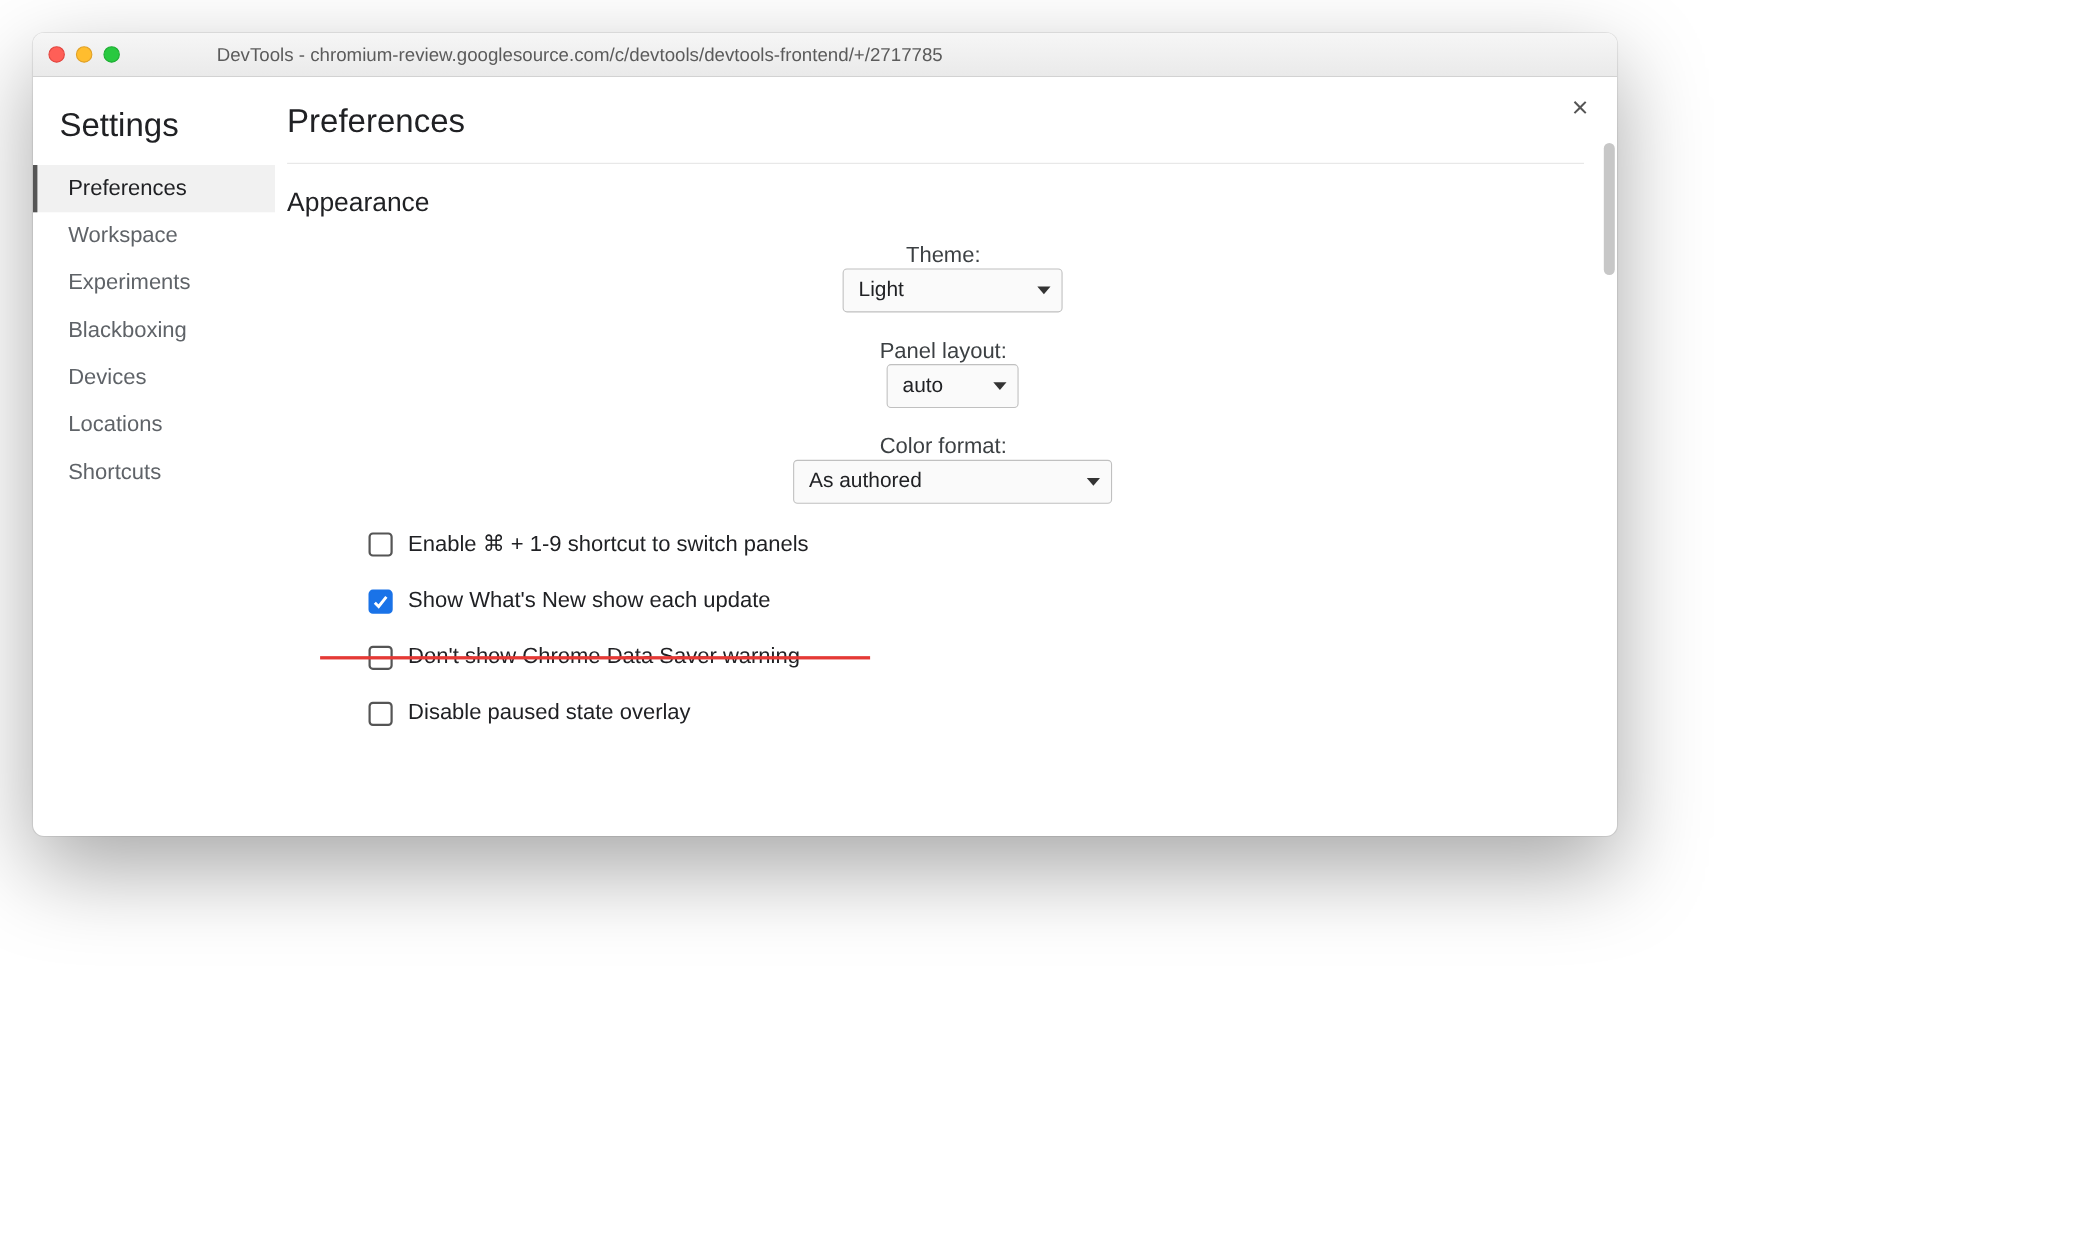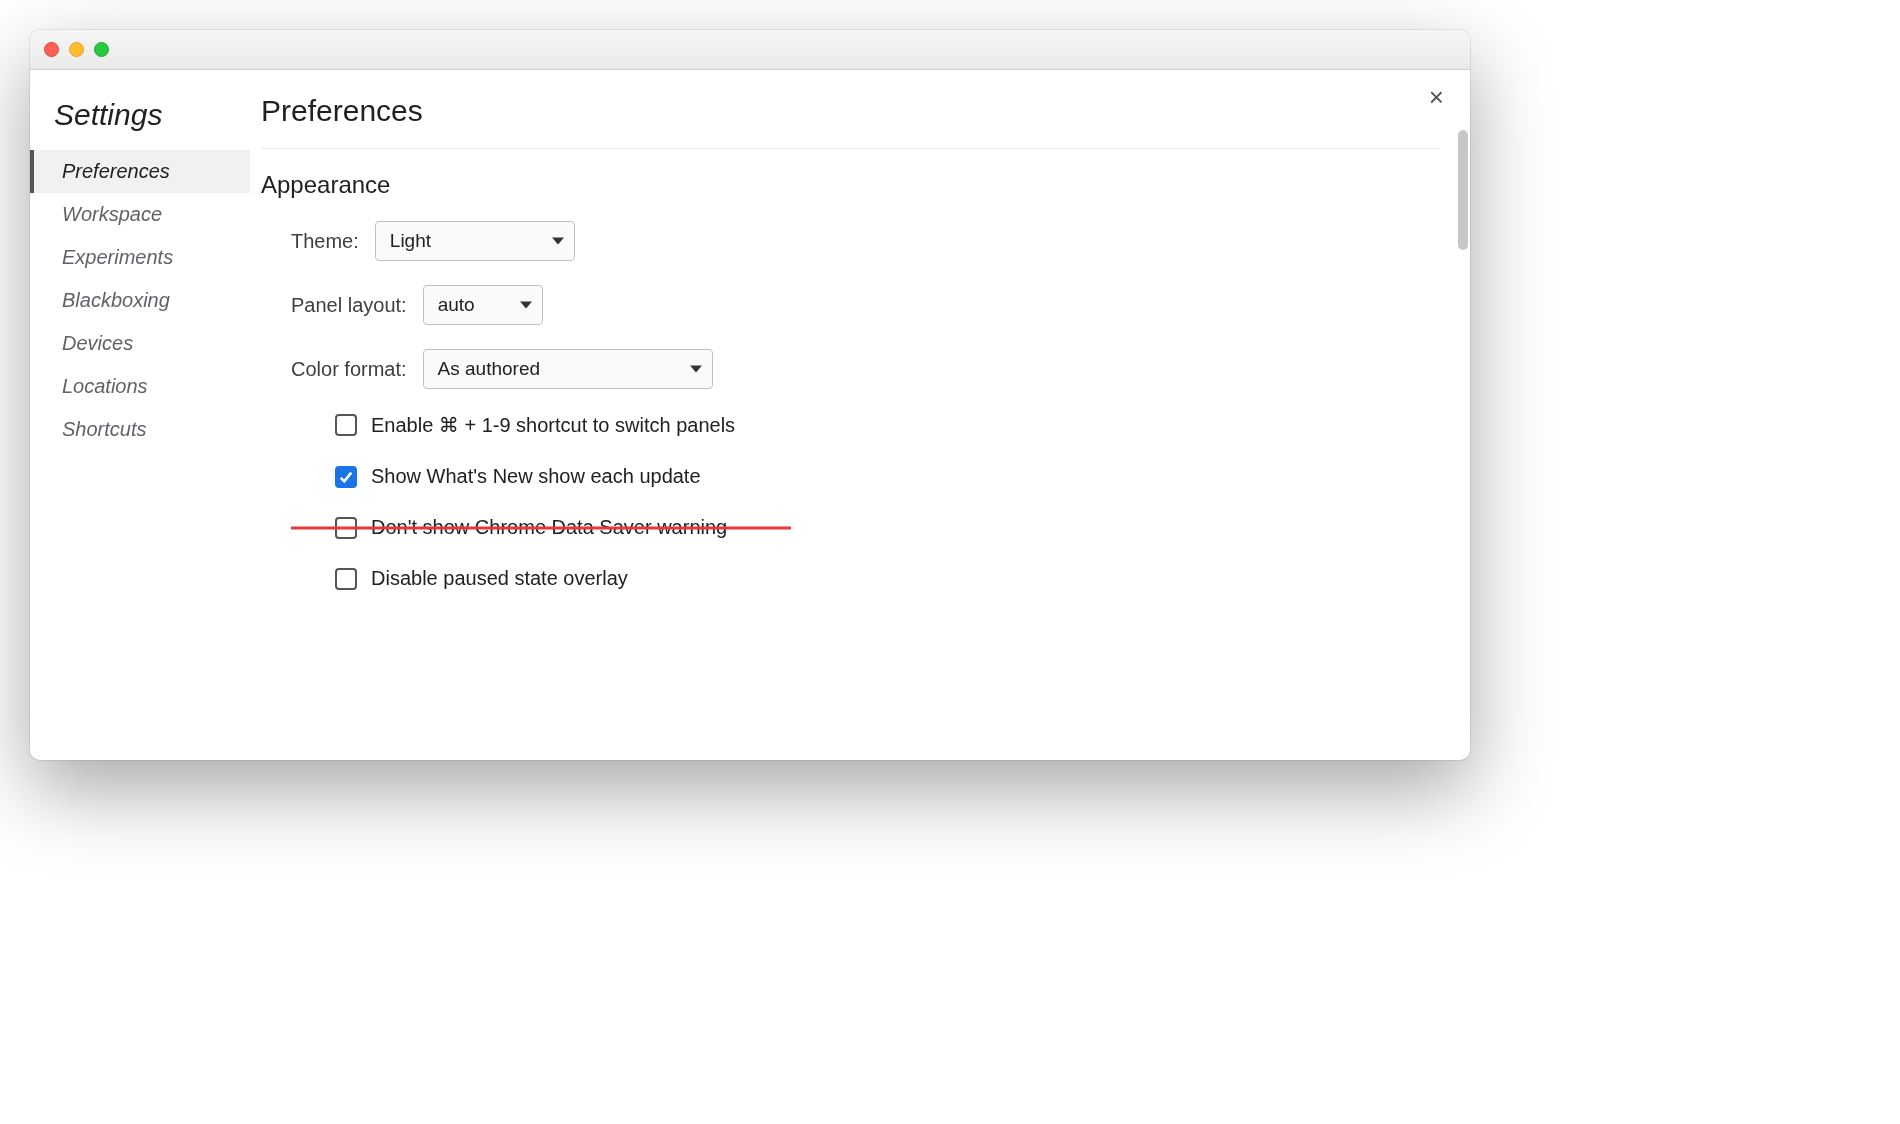--- a/index.html
+++ b/index.html
@@ -31,42 +31,42 @@
   .red { background:#ff5f57; border:1px solid #e24640;}
   .yellow{ background:#ffbd2e; border:1px solid #e0a127;}
   .green { background:#28c940; border:1px solid #1fae34;}
   .title-text { flex:1; text-align:left; font-weight:400; }
   .content { display:flex; min-height: 690px; position:relative; }
   .close-btn {
     position:absolute; top:14px; right:26px; font-size:26px;
     color:#555; cursor:pointer; font-weight:300; line-height:1;
   }
   .sidebar {
-    width: 220px; padding: 28px 0 16px 18px; font-style: italic;
+    width: 220px; padding: 28px 0 16px 18px;
   }
   .sidebar h1 {
     font-size: 30px; font-weight:400; color:#202124; margin:0 0 18px 6px;
   }
   .side-item {
     padding: 10px 14px; font-size:20px; color:#5f6368; cursor:pointer;
     border-left: 4px solid transparent; margin-left:-18px; padding-left:28px;
   }
   .side-item.active {
     background:#f1f1f1; color:#202124; border-left:4px solid #555;
   }
   .main {
     flex:1; padding: 24px 30px 30px 10px; position:relative;
     border-left:1px solid transparent;
   }
   .main h1.page-title {
     font-size:30px; font-weight:400; color:#202124; margin-bottom:20px;
   }
   .hr { border-top:1px solid #e6e6e6; margin-bottom:18px; margin-right:0; }
   .section-title { font-size:24px; font-weight:400; color:#202124; margin: 22px 0 22px 0;}
-  .row { display:flex; align-items:center; margin: 0 0 24px 30px; font-size:20px; color:#3c4043;}
+  .row { display:flex; align-items:center; margin: 0 0 24px 30px; font-size:20px; color:#3c4043;flex-direction:column;}
   .row label.lbl { margin-right: 16px; min-width:auto; }
   .select {
     position:relative; display:inline-flex; align-items:center;
     border:1px solid #c0c0c0; border-radius:4px; background:#fafafa;
     height:40px; padding: 0 36px 0 14px; font-size:19px; color:#202124;
     min-width: 130px;
   }
   .select .caret {
     position:absolute; right:10px; top:50%; transform:translateY(-50%);
     width:0;height:0;border-left:6px solid transparent;border-right:6px solid transparent;
@@ -92,20 +92,21 @@
 </head>
 <body>
 
 <div class="window">
   <div class="titlebar">
     <div class="traffic">
       <div class="dot red"></div>
       <div class="dot yellow"></div>
       <div class="dot green"></div>
     </div>
+    <div class="title-text">DevTools - chromium-review.googlesource.com/c/devtools/devtools-frontend/+/2717785</div>
   </div>
 
   <div class="content">
     <div class="close-btn">×</div>
     <div class="scrollbar-stub"></div>
 
     <div class="sidebar">
       <h1>Settings</h1>
       <div class="side-item active">Preferences</div>
       <div class="side-item">Workspace</div>

